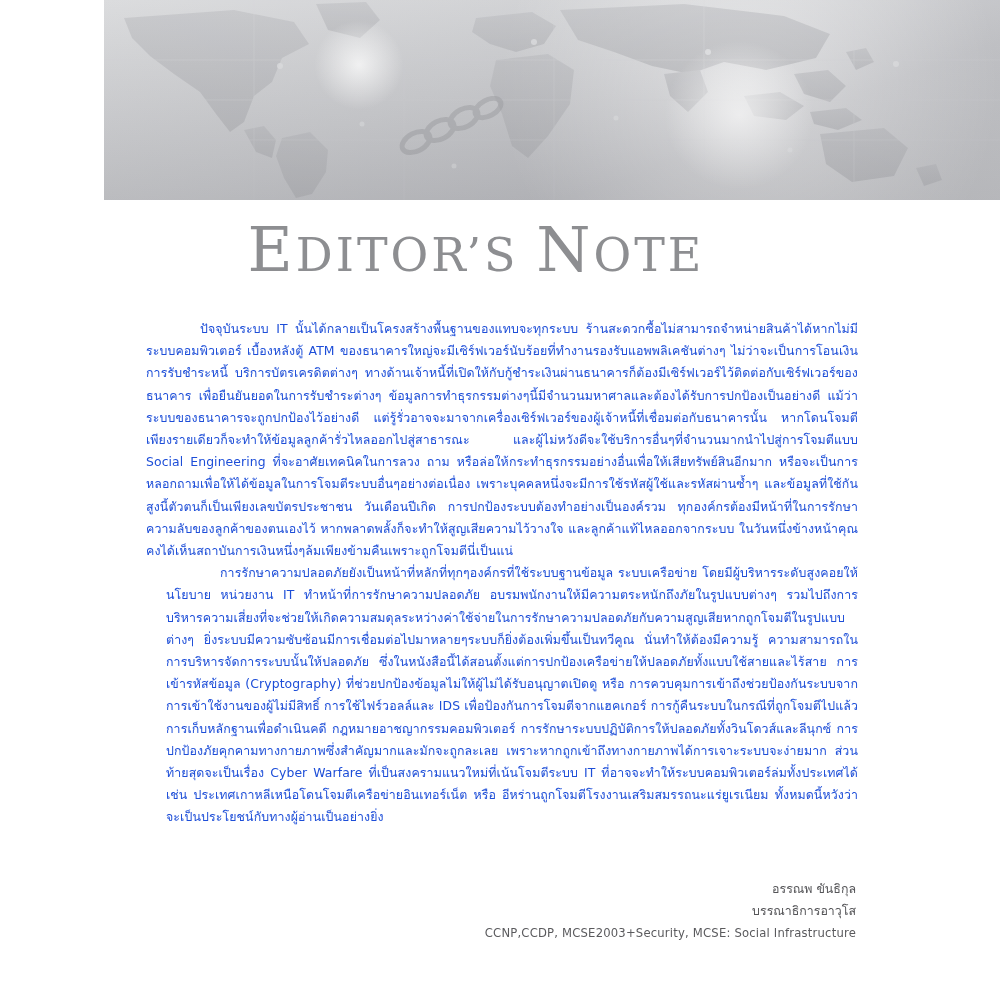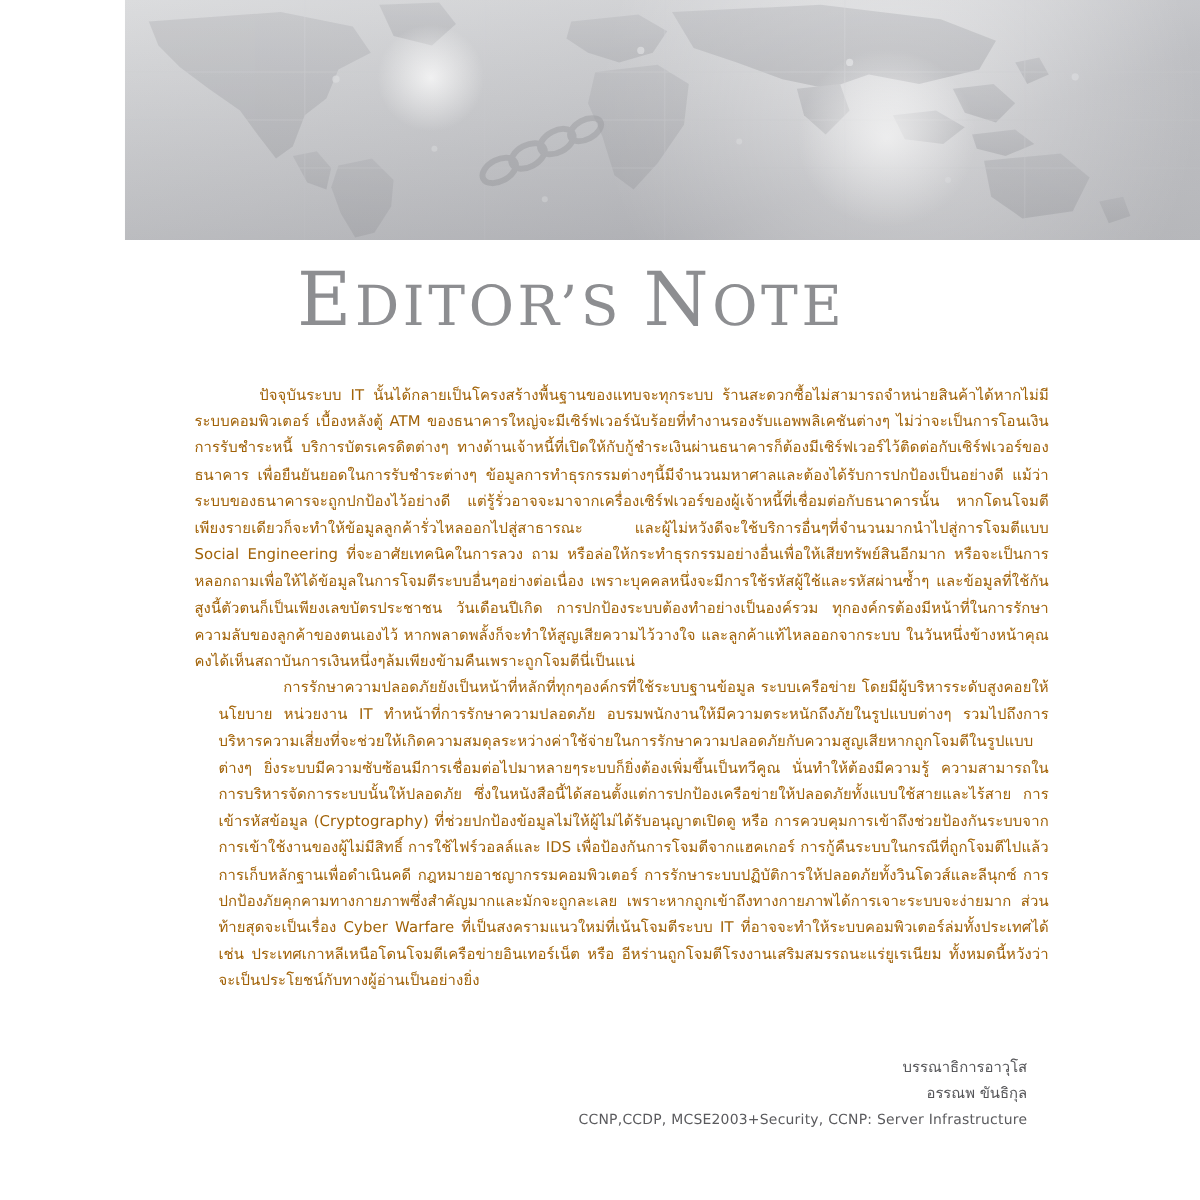--- a/index.html
+++ b/index.html
@@ -80,27 +80,27 @@
     white-space: nowrap;
   }
   .title .cap {
     font-size: 62px;
     line-height: 0.7;
   }
 
   
   .body-copy {
     position: absolute;
-    left: 162px;
+    left: 146px;
     top: 318px;
     width: 712px;
     font-size: 12.4px;
     line-height: 22.2px;
     text-align: justify;
-    color: #a16207;
+    color: #1d4ed8;
     letter-spacing: 0.1px;
   }
   .body-copy p {
     margin: 0 0 0 0;
     text-indent: 54px;
     text-align: justify;
   }
   .body-copy p + p {
     margin-top: 0;
     margin-left: 20px;
@@ -211,18 +211,18 @@
   <div class="title">
     <span class="cap">E</span><span>DITOR</span><span>’</span><span>S</span>&nbsp;<span class="cap">N</span><span>OTE</span>
   </div>
 
   <div class="body-copy">
     <p>ปัจจุบันระบบ IT นั้นได้กลายเป็นโครงสร้างพื้นฐานของแทบจะทุกระบบ ร้านสะดวกซื้อไม่สามารถจำหน่ายสินค้าได้หากไม่มีระบบคอมพิวเตอร์ เบื้องหลังตู้ ATM ของธนาคารใหญ่จะมีเซิร์ฟเวอร์นับร้อยที่ทำงานรองรับแอพพลิเคชันต่างๆ ไม่ว่าจะเป็นการโอนเงิน การรับชำระหนี้ บริการบัตรเครดิตต่างๆ ทางด้านเจ้าหนี้ที่เปิดให้กับกู้ชำระเงินผ่านธนาคารก็ต้องมีเซิร์ฟเวอร์ไว้ติดต่อกับเซิร์ฟเวอร์ของธนาคาร เพื่อยืนยันยอดในการรับชำระต่างๆ ข้อมูลการทำธุรกรรมต่างๆนี้มีจำนวนมหาศาลและต้องได้รับการปกป้องเป็นอย่างดี แม้ว่าระบบของธนาคารจะถูกปกป้องไว้อย่างดี แต่รู้รั่วอาจจะมาจากเครื่องเซิร์ฟเวอร์ของผู้เจ้าหนี้ที่เชื่อมต่อกับธนาคารนั้น หากโดนโจมตีเพียงรายเดียวก็จะทำให้ข้อมูลลูกค้ารั่วไหลออกไปสู่สาธารณะ และผู้ไม่หวังดีจะใช้บริการอื่นๆที่จำนวนมากนำไปสู่การโจมตีแบบ Social Engineering ที่จะอาศัยเทคนิคในการลวง ถาม หรือล่อให้กระทำธุรกรรมอย่างอื่นเพื่อให้เสียทรัพย์สินอีกมาก หรือจะเป็นการหลอกถามเพื่อให้ได้ข้อมูลในการโจมตีระบบอื่นๆอย่างต่อเนื่อง เพราะบุคคลหนึ่งจะมีการใช้รหัสผู้ใช้และรหัสผ่านซ้ำๆ และข้อมูลที่ใช้กันสูงนี้ตัวตนก็เป็นเพียงเลขบัตรประชาชน วันเดือนปีเกิด การปกป้องระบบต้องทำอย่างเป็นองค์รวม ทุกองค์กรต้องมีหน้าที่ในการรักษาความลับของลูกค้าของตนเองไว้ หากพลาดพลั้งก็จะทำให้สูญเสียความไว้วางใจ และลูกค้าแท้ไหลออกจากระบบ ในวันหนึ่งข้างหน้าคุณคงได้เห็นสถาบันการเงินหนึ่งๆล้มเพียงข้ามคืนเพราะถูกโจมตีนี่เป็นแน่</p>
     <p>การรักษาความปลอดภัยยังเป็นหน้าที่หลักที่ทุกๆองค์กรที่ใช้ระบบฐานข้อมูล ระบบเครือข่าย โดยมีผู้บริหารระดับสูงคอยให้นโยบาย หน่วยงาน IT ทำหน้าที่การรักษาความปลอดภัย อบรมพนักงานให้มีความตระหนักถึงภัยในรูปแบบต่างๆ รวมไปถึงการบริหารความเสี่ยงที่จะช่วยให้เกิดความสมดุลระหว่างค่าใช้จ่ายในการรักษาความปลอดภัยกับความสูญเสียหากถูกโจมตีในรูปแบบต่างๆ ยิ่งระบบมีความซับซ้อนมีการเชื่อมต่อไปมาหลายๆระบบก็ยิ่งต้องเพิ่มขึ้นเป็นทวีคูณ นั่นทำให้ต้องมีความรู้ ความสามารถในการบริหารจัดการระบบนั้นให้ปลอดภัย ซึ่งในหนังสือนี้ได้สอนตั้งแต่การปกป้องเครือข่ายให้ปลอดภัยทั้งแบบใช้สายและไร้สาย การเข้ารหัสข้อมูล (Cryptography) ที่ช่วยปกป้องข้อมูลไม่ให้ผู้ไม่ได้รับอนุญาตเปิดดู หรือ การควบคุมการเข้าถึงช่วยป้องกันระบบจากการเข้าใช้งานของผู้ไม่มีสิทธิ์ การใช้ไฟร์วอลล์และ IDS เพื่อป้องกันการโจมตีจากแฮคเกอร์ การกู้คืนระบบในกรณีที่ถูกโจมตีไปแล้ว การเก็บหลักฐานเพื่อดำเนินคดี กฎหมายอาชญากรรมคอมพิวเตอร์ การรักษาระบบปฏิบัติการให้ปลอดภัยทั้งวินโดวส์และลีนุกซ์ การปกป้องภัยคุกคามทางกายภาพซึ่งสำคัญมากและมักจะถูกละเลย เพราะหากถูกเข้าถึงทางกายภาพได้การเจาะระบบจะง่ายมาก ส่วนท้ายสุดจะเป็นเรื่อง Cyber Warfare ที่เป็นสงครามแนวใหม่ที่เน้นโจมตีระบบ IT ที่อาจจะทำให้ระบบคอมพิวเตอร์ล่มทั้งประเทศได้ เช่น ประเทศเกาหลีเหนือโดนโจมตีเครือข่ายอินเทอร์เน็ต หรือ อีหร่านถูกโจมตีโรงงานเสริมสมรรถนะแร่ยูเรเนียม ทั้งหมดนี้หวังว่าจะเป็นประโยชน์กับทางผู้อ่านเป็นอย่างยิ่ง</p>
   </div>
 
   <div class="signature">
+    <div>อรรณพ ขันธิกุล</div>
     <div>บรรณาธิการอาวุโส</div>
-    <div>อรรณพ ขันธิกุล</div>
-    <div class="credentials">CCNP,CCDP, MCSE2003+Security, CCNP: Server Infrastructure</div>
+    <div class="credentials">CCNP,CCDP, MCSE2003+Security, MCSE: Social Infrastructure</div>
   </div>
 
 </div>
 
 </body></html>

